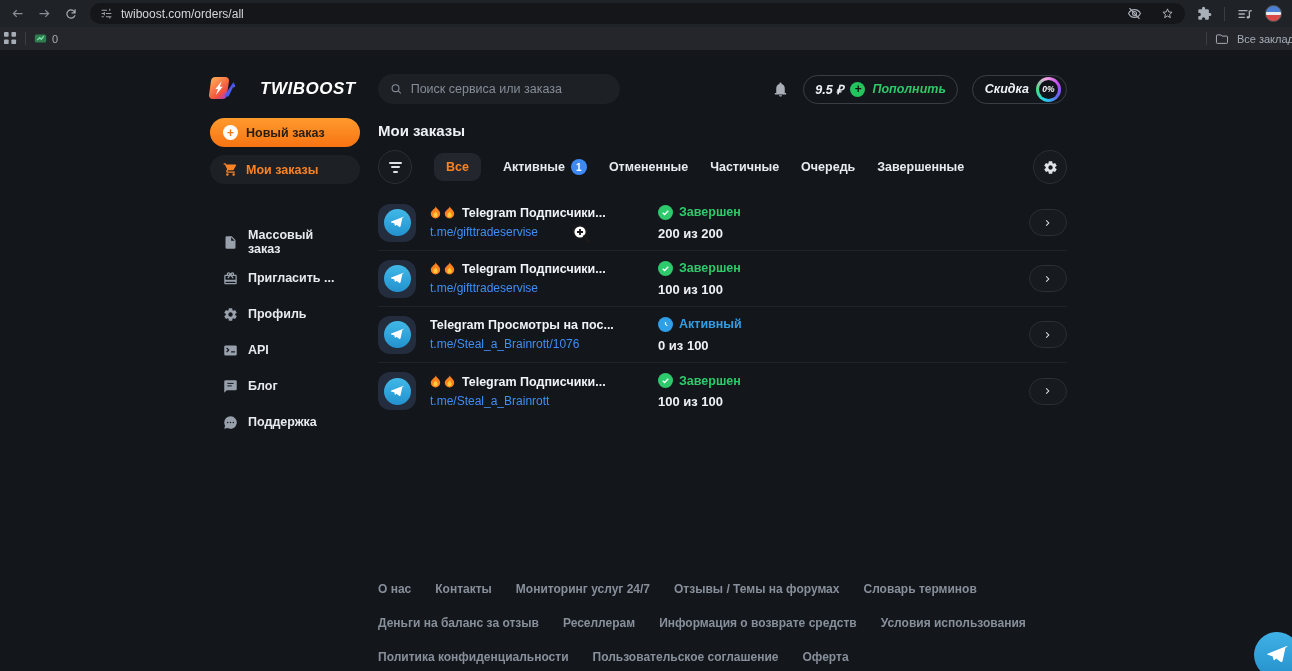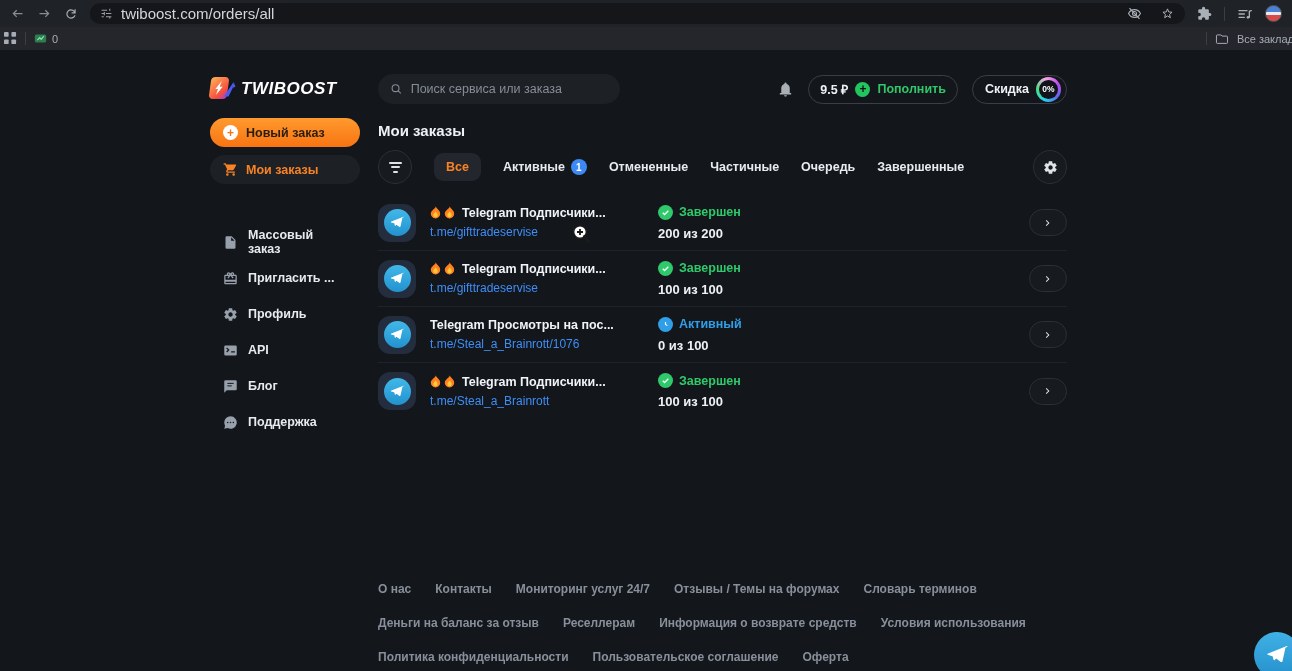--- a/index.html
+++ b/index.html
@@ -15,21 +15,21 @@
   
   .toolbar {
     height:27px; background:#1f2226;
     display:flex; align-items:center; gap:12px; padding:0 10px;
   }
   .nav-btn { color:#878d95; display:flex; align-items:center; }
   .nav-btn.reload { color:#a9aeb6; }
   .url-pill {
     flex:1; height:21px; background:#141619; border-radius:11px;
     display:flex; align-items:center; gap:8px; padding:0 10px;
-    color:#d2d6db; font-size:15px;
+    color:#d2d6db; font-size:12px;
   }
   .url-pill .site-info { color:#9aa0a8; }
   .url-text { flex:1; }
   .url-pill .right-ic { color:#aab0b8; margin-left:10px; }
   .tb-right { display:flex; align-items:center; gap:12px; color:#aab0b8; }
   .tb-sep { width:1px; height:14px; background:#3a3e44; }
   .avatar {
     width:17px; height:17px; border-radius:50%;
     background:linear-gradient(180deg,#4a7fd4 0 38%,#e9edf2 38% 62%,#d84a4a 62% 100%);
     border:1px solid #555;
@@ -42,40 +42,40 @@
   .bm-sep { width:1px; height:13px; background:#3a3e44; }
   .bm-fav { display:flex; align-items:center; gap:5px; }
   .bm-right { margin-left:auto; display:flex; align-items:center; gap:8px; margin-right:-10px; white-space:nowrap; }
 
   
   .page { height:621px; position:relative; }
   .content { width:857px; margin-left:210px; padding-top:24px; }
 
   
   .site-header { display:flex; align-items:center; }
-  .brand { width:168px; display:flex; align-items:center; gap:1px; }
+  .brand { width:168px; display:flex; align-items:center; gap:20px; }
   .brand-mark { position:relative; width:30px; height:28px; }
   .brand-tile {
     position:absolute; left:0; top:2px; width:18px; height:22px; border-radius:4px;
     background:linear-gradient(135deg,#ffb257,#f4503e 70%,#a43bd6);
     transform:skewX(-8deg);
     display:flex; align-items:center; justify-content:center;
   }
   .brand-name { font-size:17px; font-weight:bold; font-style:italic; letter-spacing:.5px; color:#fff; }
   .search {
     width:242px; height:30px; background:#1d2126; border-radius:15px;
     display:flex; align-items:center; gap:8px; padding:0 12px;
     color:#868d97; font-size:12.5px;justify-content:flex-end;
   }
   .search input {
     background:transparent; border:none; outline:none; color:#c9ced5;
     font-family:inherit; font-size:12.5px; width:100%;
   }
   .search input::placeholder { color:#868d97; }
-  .header-right { margin-left:auto; display:flex; align-items:center; gap:14px; }
+  .header-right { margin-left:auto; display:flex; align-items:center; gap:14px;font-style:italic; }
   .bell { color:#a9aeb7; }
   .pill {
     display:flex; align-items:center; gap:7px;
     border:1px solid #3a3f47; border-radius:15px; height:29px; padding:0 11px;
     font-size:12.5px; font-weight:bold;
   }
   .topup-ic {
     width:15px; height:15px; border-radius:50%; background:#22c55e;
     color:#0f1410; font-size:12px; font-weight:bold;
     display:flex; align-items:center; justify-content:center; line-height:0;

